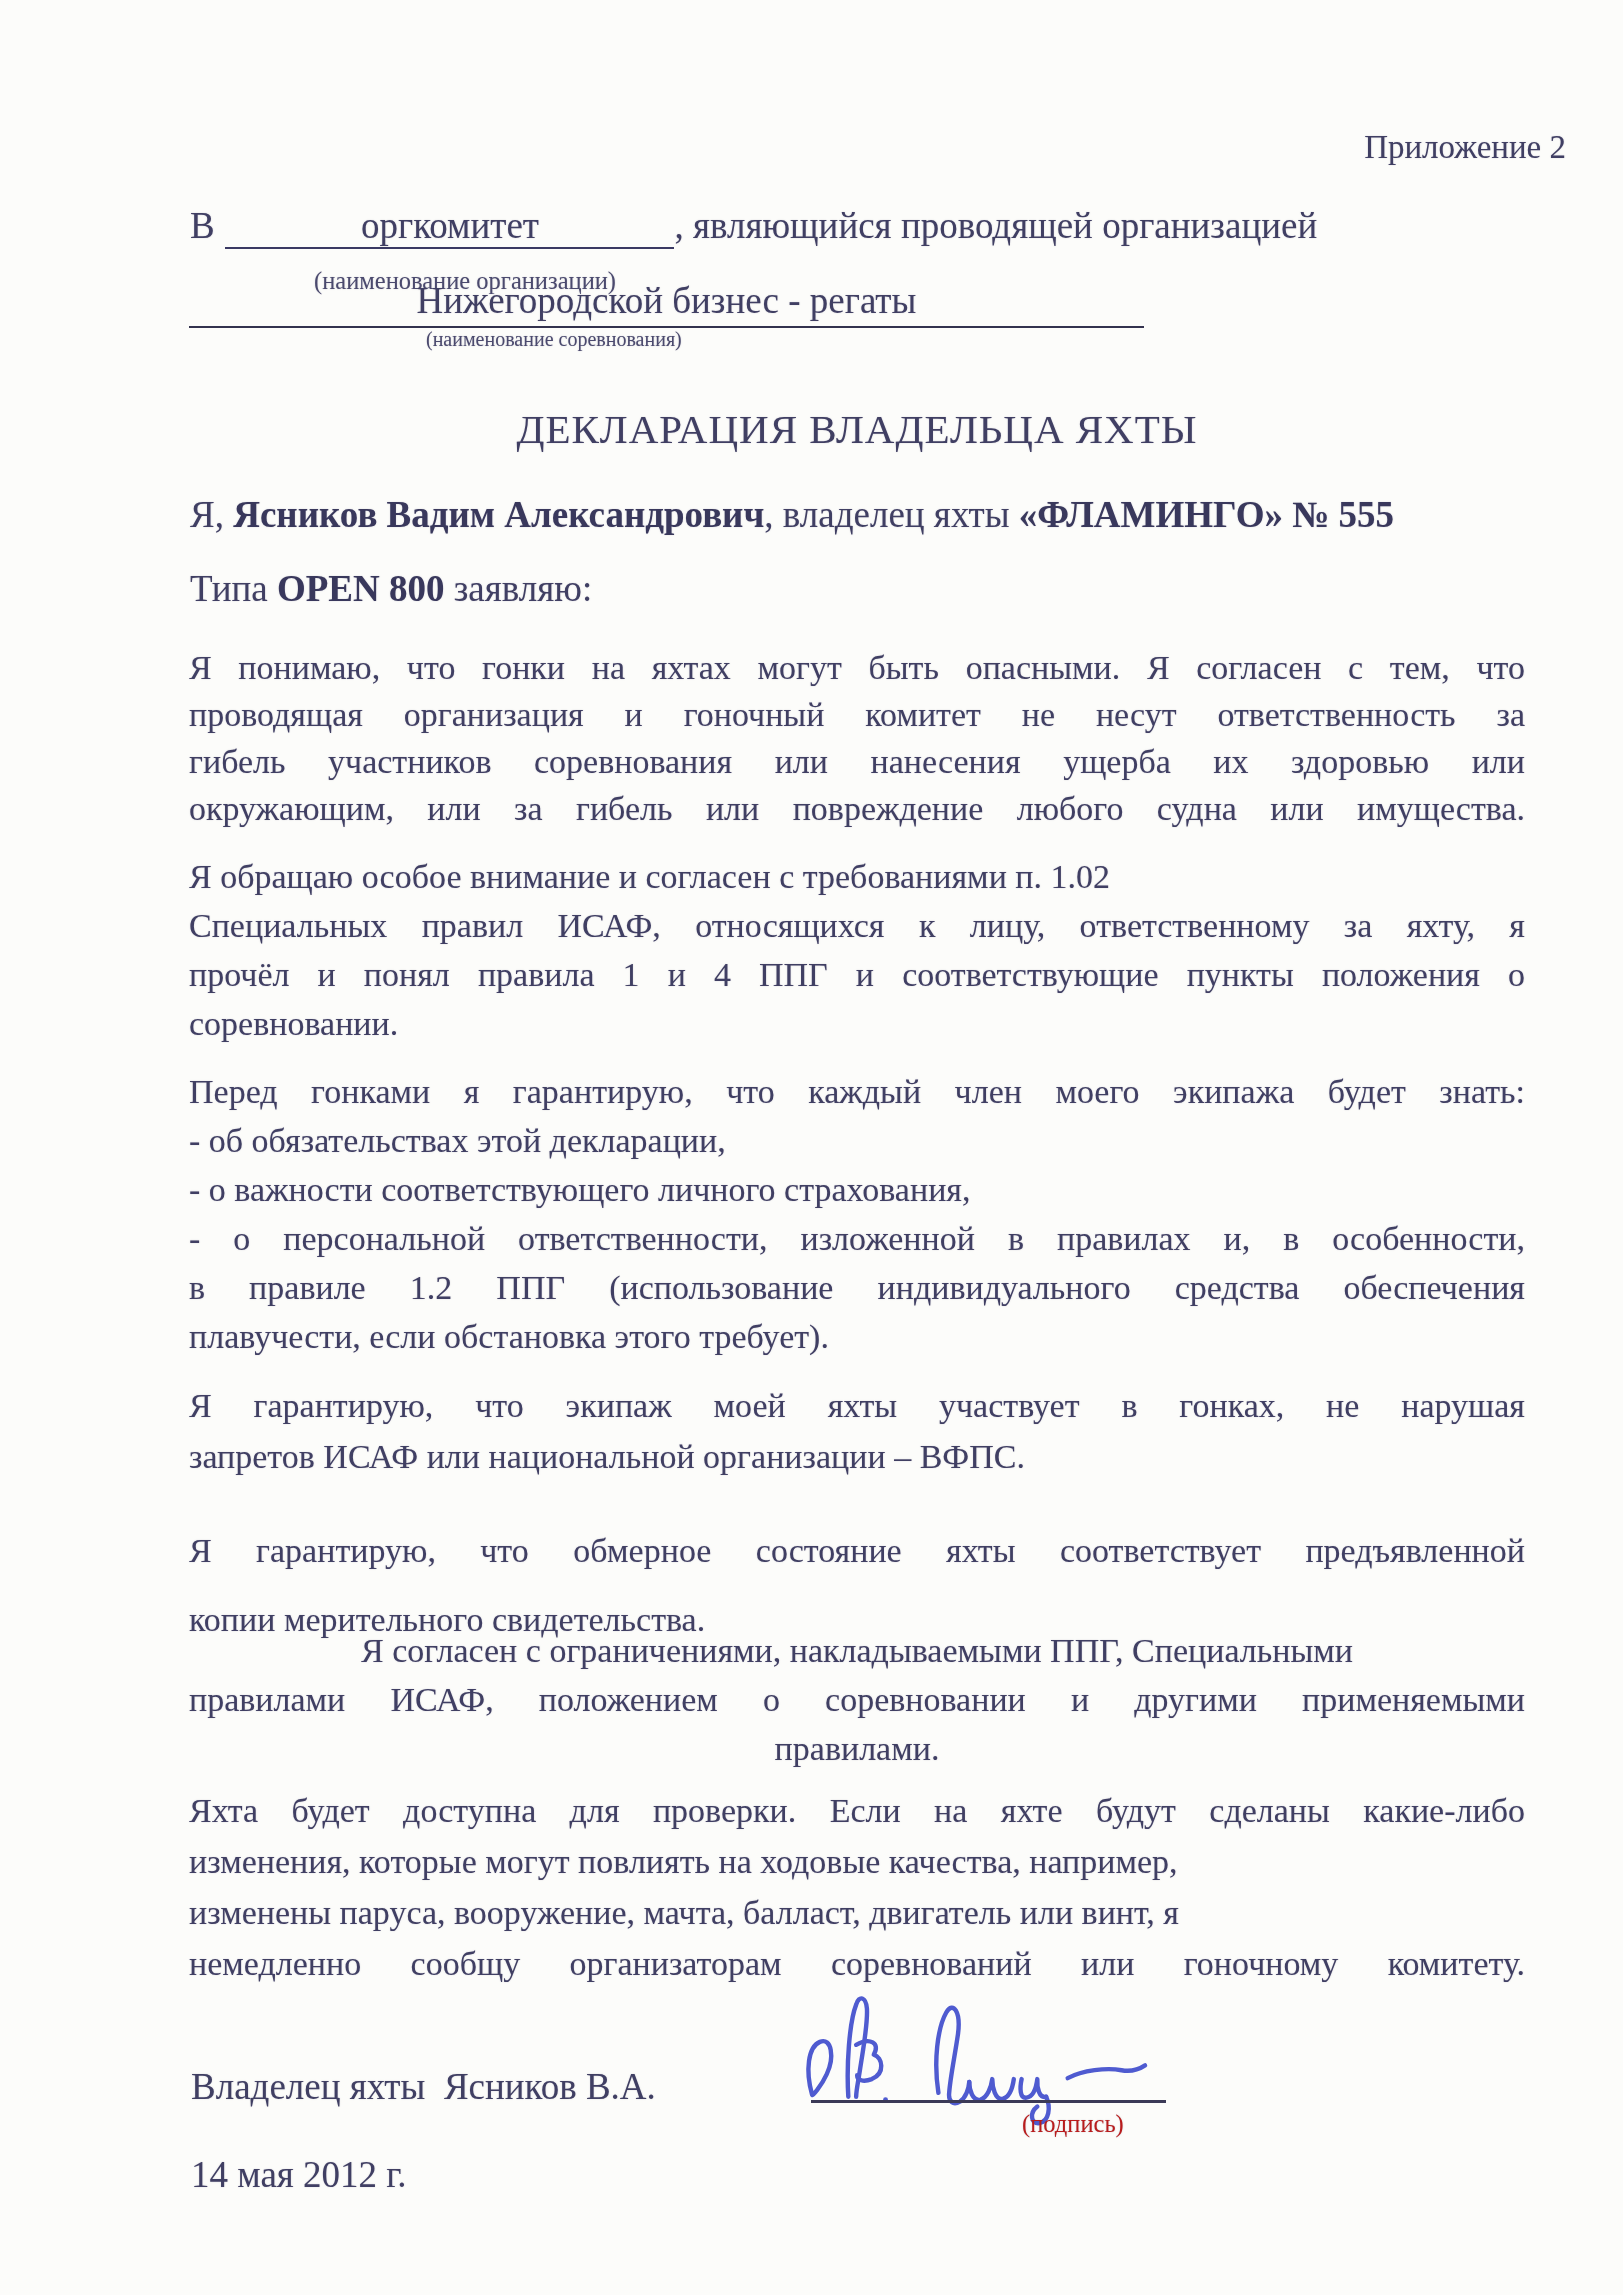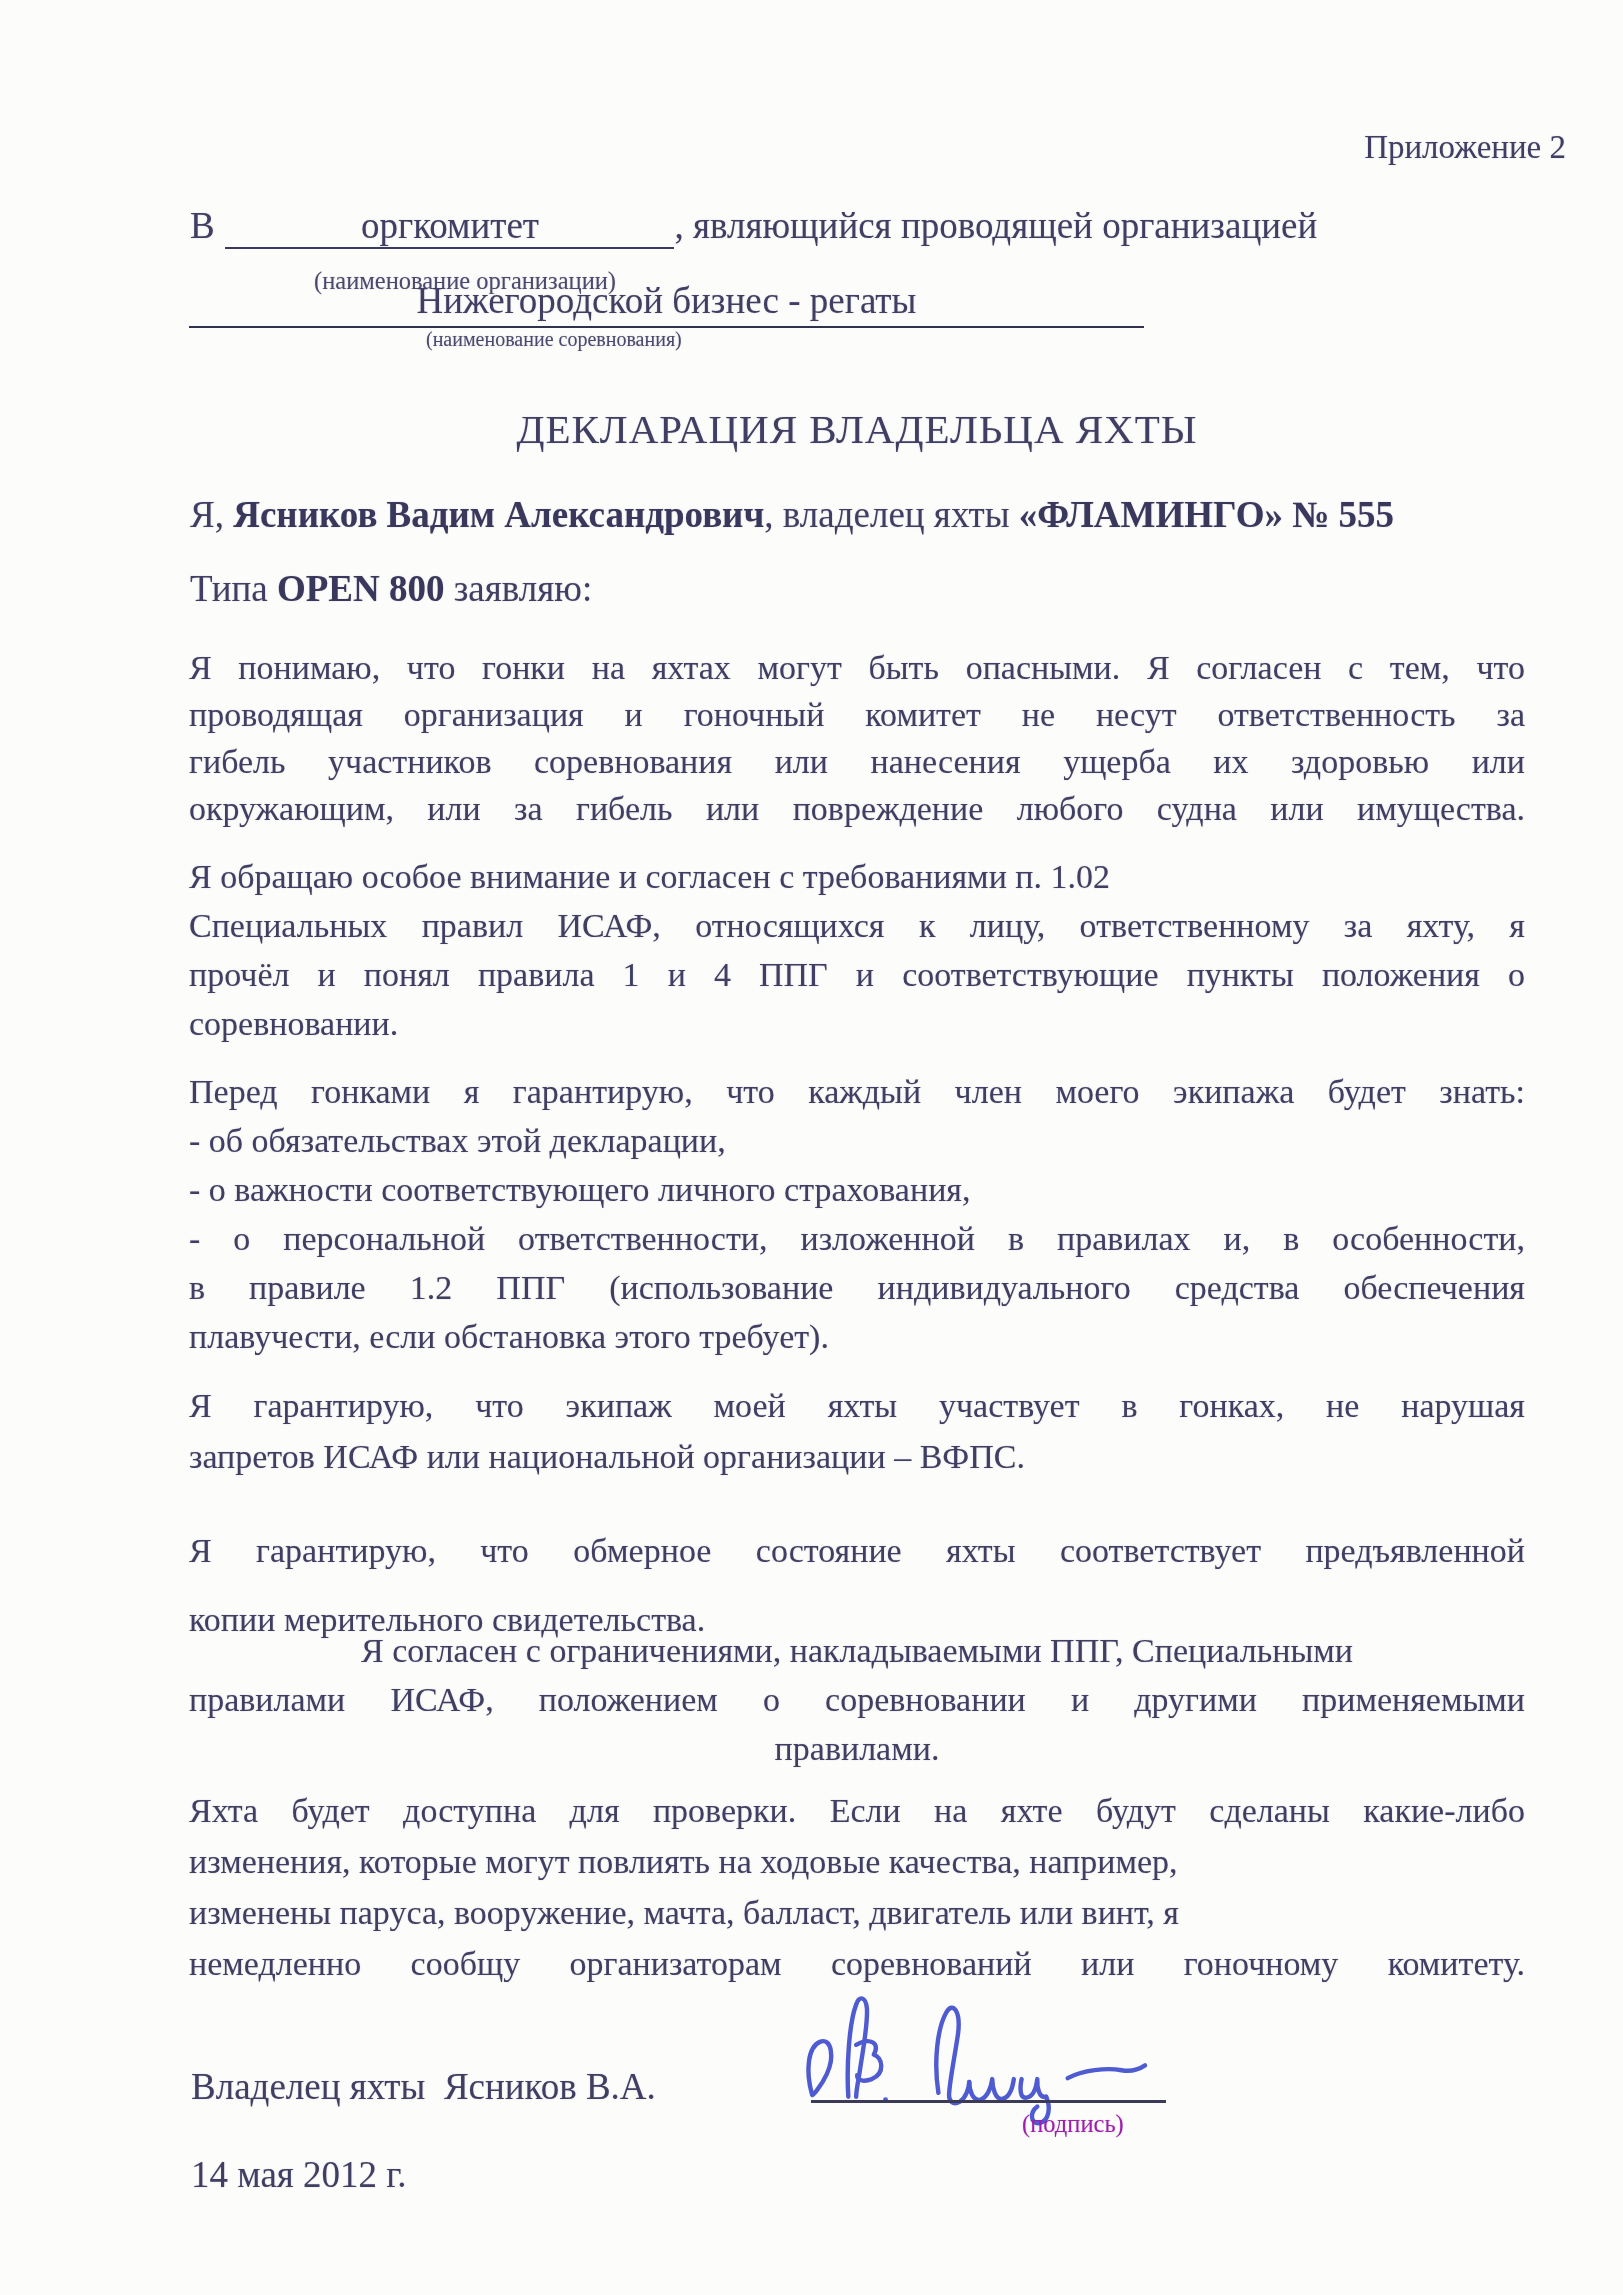--- a/index.html
+++ b/index.html
@@ -49,21 +49,21 @@
   .para3 { top: 1073px; } .para3 .line { height: 49px; }
   .para4 { top: 1387px; } .para4 .line { height: 51px; }
   .para5 { top: 1514px; } .para5 .line { height: 51px; margin-top: 18px; }
   .para6 { top: 1632px; } .para6 .line { height: 49px; text-align: center; }
   .para7 { top: 1792px; } .para7 .line { height: 51px; }
 
   
   .owner-label { left: 191px; top: 2065px; font-size: 37px; white-space: nowrap; }
   .signature-svg { left: 785px; top: 1988px; width: 393px; height: 142px; }
   .signature-line { left: 811px; top: 2100px; width: 355px; height: 3.4px; background: #3b3a57; }
-  .signature-caption { left: 1022px; top: 2110px; font-size: 24.5px; color: #a21caf; }
+  .signature-caption { left: 1022px; top: 2110px; font-size: 24.5px; color: #b91c1c; }
   .date-line { left: 191px; top: 2136px; font-size: 37px; white-space: nowrap; margin-top: 17px; }
 </style>
 </head>
 <body>
 
 <div class="abs appendix txt">Приложение 2</div>
 
 <div class="abs recipient-line txt">
   <span>В</span><span class="org-blank"><span>оргкомитет</span></span><span>, являющийся проводящей организацией</span>
 </div>

